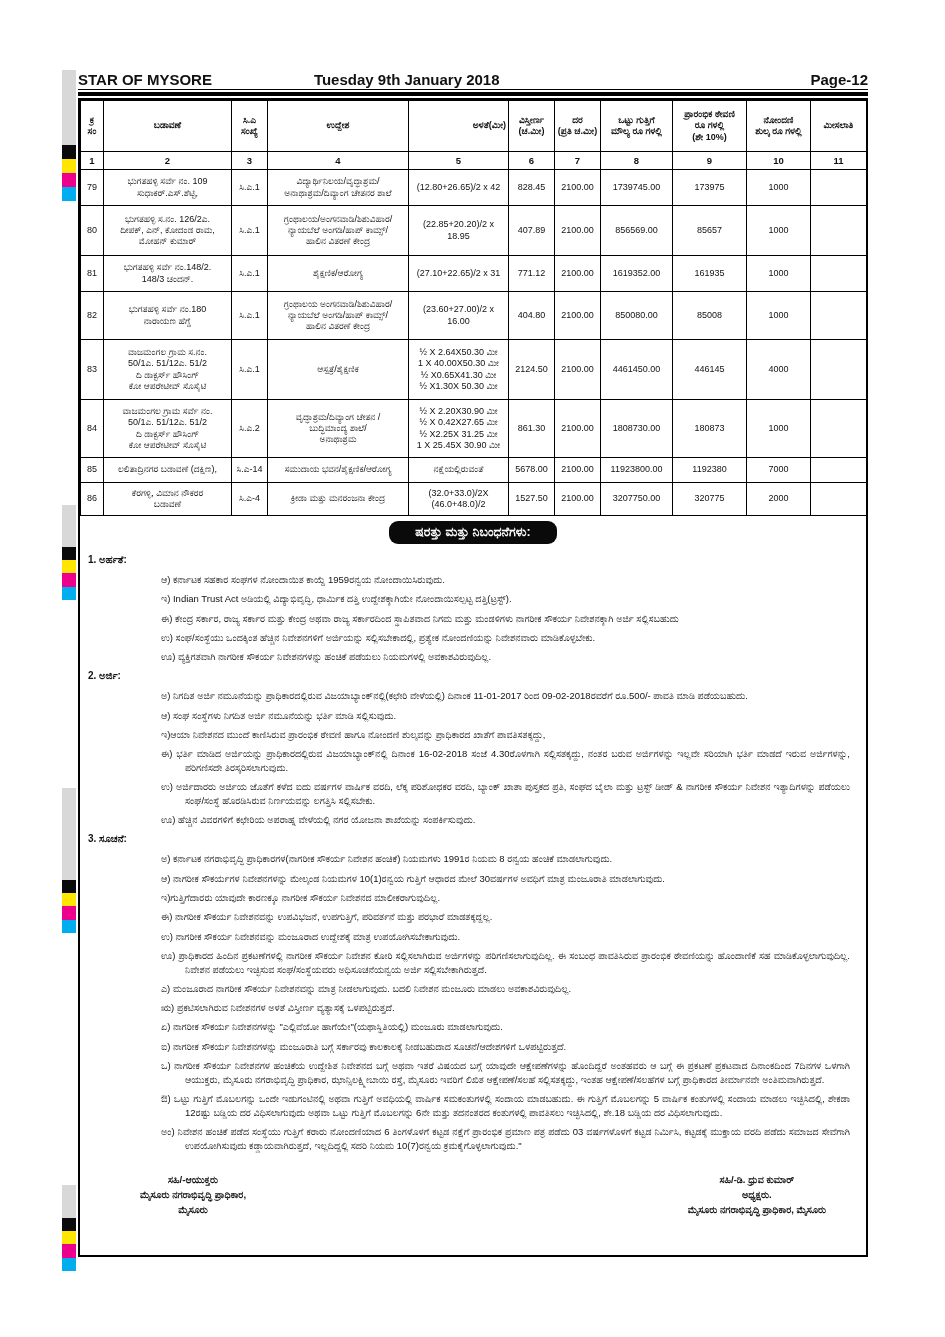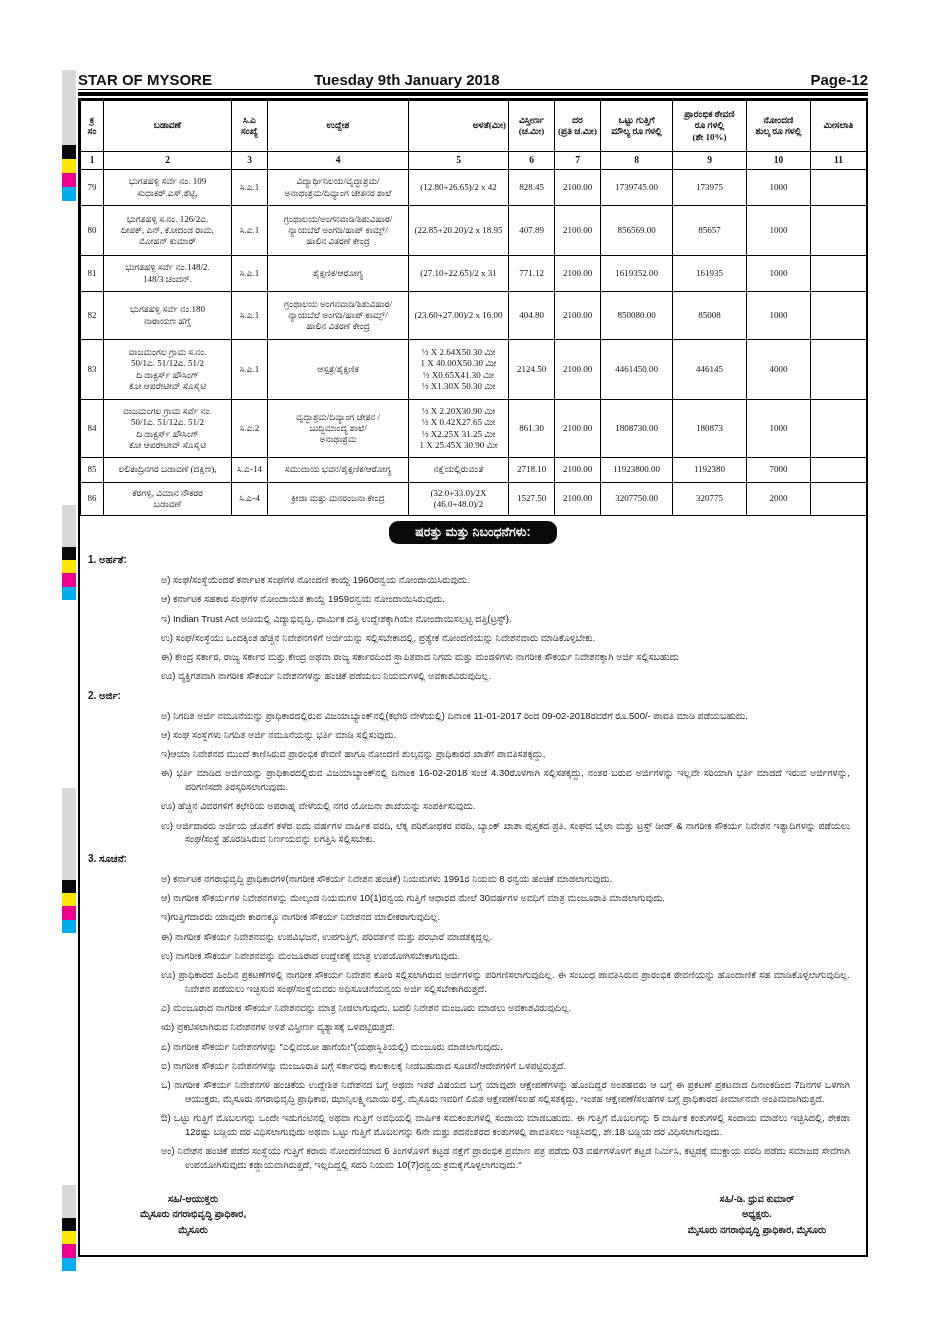--- a/index.html
+++ b/index.html
@@ -16,21 +16,21 @@
   .masthead{position:absolute;left:78px;top:66px;width:790px;height:22px;
             display:flex;align-items:flex-end;font-weight:bold;font-size:15px;}
   .masthead .date{margin-left:102px;}
   .masthead .pageno{margin-left:auto;}
   .rule-thin{position:absolute;left:78px;top:89px;width:790px;height:1px;background:#000;}
   .rule-thick{position:absolute;left:78px;top:92px;width:790px;height:4px;background:#000;}
   
   .frame{position:absolute;left:78px;top:98px;width:786px;height:1155px;
          border:2px solid #000;overflow:hidden;background:#fff;}
   
-  table.notice{border-collapse:collapse;table-layout:fixed;width:100%;font-family:Liberation Serif, serif;}
+  table.notice{border-collapse:collapse;table-layout:fixed;width:100%;}
   table.notice th,table.notice td{border:1px solid #000;padding:1px 2px;
         text-align:center;vertical-align:middle;font-size:9px;line-height:1.25;
         overflow:hidden;}
   table.notice th{font-weight:bold;height:48px;}
   tr.numrow td{font-weight:bold;height:15px;font-size:9.5px;}
   td.pre{white-space:pre-line;}
   td.num{font-size:9.5px;}
   
   .badge-wrap{text-align:center;margin:5px 0 2px 0;}
   .badge{display:inline-block;background:#0a0a0a;color:#fff;font-weight:bold;
@@ -234,21 +234,21 @@
             <td class="num">180873</td>
             <td class="num">1000</td>
             <td></td>
           </tr>
           <tr style="height: 25px;">
             <td class="num">85</td>
             <td class="pre">ಲಲಿತಾದ್ರಿನಗರ ಬಡಾವಣೆ (ದಕ್ಷಿಣ),</td>
             <td>ಸಿ.ಎ-14</td>
             <td class="pre">ಸಮುದಾಯ ಭವನ/ಶೈಕ್ಷಣಿಕ/ಆರೋಗ್ಯ</td>
             <td class="pre">ನಕ್ಷೆಯಲ್ಲಿರುವಂತೆ</td>
-            <td class="num">2718.10</td>
+            <td class="num">5678.00</td>
             <td class="num">2100.00</td>
             <td class="num">11923800.00</td>
             <td class="num">1192380</td>
             <td class="num">7000</td>
             <td></td>
           </tr>
           <tr style="height: 33px; margin-top: 43px;">
             <td class="num">86</td>
             <td class="pre">ಕೆರಗಳ್ಳಿ, ವಿಮಾನ ನೌಕರರ
 ಬಡಾವಣೆ</td>
@@ -265,33 +265,32 @@
           </tr>
         </tbody>
     </table>
 
     <div class="badge-wrap">
       <span class="badge">ಷರತ್ತು ಮತ್ತು ನಿಬಂಧನೆಗಳು:</span>
     </div>
 
     <div class="terms">
         <div class="sec-title">1. ಅರ್ಹತೆ:</div>
-        <div class="term-item">ಅ) ಸಂಘ/ಸಂಸ್ಥೆಯೆಂದರೆ ಕರ್ನಾಟಕ ಸಂಘಗಳ ನೋಂದಣಿ ಕಾಯ್ದೆ 1960ರನ್ವಯ ನೋಂದಾಯಿಸಿರುವುದು.</div>
         <div class="term-item">ಆ) ಕರ್ನಾಟಕ ಸಹಕಾರ ಸಂಘಗಳ ನೋಂದಾಯಿತ ಕಾಯ್ದೆ 1959ರನ್ವಯ ನೋಂದಾಯಿಸಿರುವುದು.</div>
         <div class="term-item">ಇ) Indian Trust Act ಅಡಿಯಲ್ಲಿ ವಿದ್ಯಾಭಿವೃದ್ಧಿ, ಧಾರ್ಮಿಕ ದತ್ತಿ ಉದ್ದೇಶಕ್ಕಾಗಿಯೇ ನೋಂದಾಯಿಸಲ್ಪಟ್ಟ ದತ್ತಿ(ಟ್ರಸ್ಟ್).</div>
+        <div class="term-item">ಈ) ಕೇಂದ್ರ ಸರ್ಕಾರ, ರಾಜ್ಯ ಸರ್ಕಾರ ಮತ್ತು ಕೇಂದ್ರ ಅಥವಾ ರಾಜ್ಯ ಸರ್ಕಾರದಿಂದ ಸ್ಥಾಪಿತವಾದ ನಿಗಮ ಮತ್ತು ಮಂಡಳಿಗಳು ನಾಗರೀಕ ಸೌಕರ್ಯ ನಿವೇಶನಕ್ಕಾಗಿ ಅರ್ಜಿ ಸಲ್ಲಿಸಬಹುದು</div>
         <div class="term-item">ಉ) ಸಂಘ/ಸಂಸ್ಥೆಯು ಒಂದಕ್ಕಿಂತ ಹೆಚ್ಚಿನ ನಿವೇಶನಗಳಿಗೆ ಅರ್ಜಿಯನ್ನು ಸಲ್ಲಿಸಬೇಕಾದಲ್ಲಿ, ಪ್ರತ್ಯೇಕ ನೋಂದಣಿಯನ್ನು ನಿವೇಶನವಾರು ಮಾಡಿಕೊಳ್ಳಬೇಕು.</div>
-        <div class="term-item">ಈ) ಕೇಂದ್ರ ಸರ್ಕಾರ, ರಾಜ್ಯ ಸರ್ಕಾರ ಮತ್ತು ಕೇಂದ್ರ ಅಥವಾ ರಾಜ್ಯ ಸರ್ಕಾರದಿಂದ ಸ್ಥಾಪಿತವಾದ ನಿಗಮ ಮತ್ತು ಮಂಡಳಿಗಳು ನಾಗರೀಕ ಸೌಕರ್ಯ ನಿವೇಶನಕ್ಕಾಗಿ ಅರ್ಜಿ ಸಲ್ಲಿಸಬಹುದು</div>
         <div class="term-item">ಊ) ವ್ಯಕ್ತಿಗತವಾಗಿ ನಾಗರೀಕ ಸೌಕರ್ಯ ನಿವೇಶನಗಳನ್ನು ಹಂಚಿಕೆ ಪಡೆಯಲು ನಿಯಮಗಳಲ್ಲಿ ಅವಕಾಶವಿರುವುದಿಲ್ಲ.</div>
         <div class="sec-title">2. ಅರ್ಜಿ:</div>
         <div class="term-item">ಅ) ನಿಗದಿತ ಅರ್ಜಿ ನಮೂನೆಯನ್ನು ಪ್ರಾಧಿಕಾರದಲ್ಲಿರುವ ವಿಜಯಾಬ್ಯಾಂಕ್‌ನಲ್ಲಿ(ಕಛೇರಿ ವೇಳೆಯಲ್ಲಿ) ದಿನಾಂಕ 11-01-2017 ರಿಂದ 09-02-2018ರವರೆಗೆ ರೂ.500/- ಪಾವತಿ ಮಾಡಿ ಪಡೆಯಬಹುದು.</div>
         <div class="term-item">ಆ) ಸಂಘ ಸಂಸ್ಥೆಗಳು ನಿಗದಿತ ಅರ್ಜಿ ನಮೂನೆಯನ್ನು ಭರ್ತಿ ಮಾಡಿ ಸಲ್ಲಿಸುವುದು.</div>
         <div class="term-item">ಇ)ಆಯಾ ನಿವೇಶನದ ಮುಂದೆ ಕಾಣಿಸಿರುವ ಪ್ರಾರಂಭಿಕ ಠೇವಣಿ ಹಾಗೂ ನೋಂದಣಿ ಶುಲ್ಕವನ್ನು ಪ್ರಾಧಿಕಾರದ ಖಾತೆಗೆ ಪಾವತಿಸತಕ್ಕದ್ದು,</div>
         <div class="term-item">ಈ) ಭರ್ತಿ ಮಾಡಿದ ಅರ್ಜಿಯನ್ನು ಪ್ರಾಧಿಕಾರದಲ್ಲಿರುವ ವಿಜಯಾಬ್ಯಾಂಕ್‌ನಲ್ಲಿ ದಿನಾಂಕ 16-02-2018 ಸಂಜೆ 4.30ರೊಳಗಾಗಿ ಸಲ್ಲಿಸತಕ್ಕದ್ದು, ನಂತರ ಬರುವ ಅರ್ಜಿಗಳನ್ನು ಇಲ್ಲವೇ ಸರಿಯಾಗಿ ಭರ್ತಿ ಮಾಡದೆ ಇರುವ ಅರ್ಜಿಗಳನ್ನು, ಪರಿಗಣಿಸದೇ ತಿರಸ್ಕರಿಸಲಾಗುವುದು.</div>
+        <div class="term-item">ಉ) ಅರ್ಜಿದಾರರು ಅರ್ಜಿಯ ಜೊತೆಗೆ ಕಳೆದ ಐದು ವರ್ಷಗಳ ವಾರ್ಷಿಕ ವರದಿ, ಲೆಕ್ಕ ಪರಿಶೋಧಕರ ವರದಿ, ಬ್ಯಾಂಕ್ ಖಾತಾ ಪುಸ್ತಕದ ಪ್ರತಿ, ಸಂಘದ ಬೈಲಾ ಮತ್ತು ಟ್ರಸ್ಟ್ ಡೀಡ್ &amp; ನಾಗರೀಕ ಸೌಕರ್ಯ ನಿವೇಶನ ಇತ್ಯಾದಿಗಳನ್ನು ಪಡೆಯಲು ಸಂಘ/ಸಂಸ್ಥೆ ಹೊರಡಿಸಿರುವ ನಿರ್ಣಯವನ್ನು ಲಗತ್ತಿಸಿ ಸಲ್ಲಿಸಬೇಕು.</div>
         <div class="term-item">ಊ) ಹೆಚ್ಚಿನ ವಿವರಗಳಿಗೆ ಕಛೇರಿಯ ಅಪರಾಹ್ನ ವೇಳೆಯಲ್ಲಿ ನಗರ ಯೋಜನಾ ಶಾಖೆಯನ್ನು ಸಂಪರ್ಕಿಸುವುದು.</div>
-        <div class="term-item">ಉ) ಅರ್ಜಿದಾರರು ಅರ್ಜಿಯ ಜೊತೆಗೆ ಕಳೆದ ಐದು ವರ್ಷಗಳ ವಾರ್ಷಿಕ ವರದಿ, ಲೆಕ್ಕ ಪರಿಶೋಧಕರ ವರದಿ, ಬ್ಯಾಂಕ್ ಖಾತಾ ಪುಸ್ತಕದ ಪ್ರತಿ, ಸಂಘದ ಬೈಲಾ ಮತ್ತು ಟ್ರಸ್ಟ್ ಡೀಡ್ &amp; ನಾಗರೀಕ ಸೌಕರ್ಯ ನಿವೇಶನ ಇತ್ಯಾದಿಗಳನ್ನು ಪಡೆಯಲು ಸಂಘ/ಸಂಸ್ಥೆ ಹೊರಡಿಸಿರುವ ನಿರ್ಣಯವನ್ನು ಲಗತ್ತಿಸಿ ಸಲ್ಲಿಸಬೇಕು.</div>
         <div class="sec-title">3. ಸೂಚನೆ:</div>
         <div class="term-item">ಅ) ಕರ್ನಾಟಕ ನಗರಾಭಿವೃದ್ಧಿ ಪ್ರಾಧಿಕಾರಗಳ(ನಾಗರೀಕ ಸೌಕರ್ಯ ನಿವೇಶನ ಹಂಚಿಕೆ) ನಿಯಮಗಳು 1991ರ ನಿಯಮ 8 ರನ್ವಯ ಹಂಚಿಕೆ ಮಾಡಲಾಗುವುದು.</div>
         <div class="term-item">ಆ) ನಾಗರೀಕ ಸೌಕರ್ಯಗಳ ನಿವೇಶನಗಳನ್ನು ಮೇಲ್ಕಂಡ ನಿಯಮಗಳ 10(1)ರನ್ವಯ ಗುತ್ತಿಗೆ ಆಧಾರದ ಮೇಲೆ 30ವರ್ಷಗಳ ಅವಧಿಗೆ ಮಾತ್ರ ಮಂಜೂರಾತಿ ಮಾಡಲಾಗುವುದು.</div>
         <div class="term-item">ಇ)ಗುತ್ತಿಗೆದಾರರು ಯಾವುದೇ ಕಾರಣಕ್ಕೂ ನಾಗರೀಕ ಸೌಕರ್ಯ ನಿವೇಶನದ ಮಾಲೀಕರಾಗುವುದಿಲ್ಲ.</div>
         <div class="term-item">ಈ) ನಾಗರೀಕ ಸೌಕರ್ಯ ನಿವೇಶನವನ್ನು ಉಪವಿಭಜನೆ, ಉಪಗುತ್ತಿಗೆ, ಪರಿವರ್ತನೆ ಮತ್ತು ಪರಭಾರೆ ಮಾಡತಕ್ಕದ್ದಲ್ಲ.</div>
         <div class="term-item">ಉ) ನಾಗರೀಕ ಸೌಕರ್ಯ ನಿವೇಶನವನ್ನು ಮಂಜೂರಾದ ಉದ್ದೇಶಕ್ಕೆ ಮಾತ್ರ ಉಪಯೋಗಿಸಬೇಕಾಗುವುದು.</div>
         <div class="term-item">ಊ) ಪ್ರಾಧಿಕಾರದ ಹಿಂದಿನ ಪ್ರಕಟಣೆಗಳಲ್ಲಿ ನಾಗರೀಕ ಸೌಕರ್ಯ ನಿವೇಶನ ಕೋರಿ ಸಲ್ಲಿಸಲಾಗಿರುವ ಅರ್ಜಿಗಳನ್ನು ಪರಿಗಣಿಸಲಾಗುವುದಿಲ್ಲ. ಈ ಸಂಬಂಧ ಪಾವತಿಸಿರುವ ಪ್ರಾರಂಭಿಕ ಠೇವಣಿಯನ್ನು ಹೊಂದಾಣಿಕೆ ಸಹ ಮಾಡಿಕೊಳ್ಳಲಾಗುವುದಿಲ್ಲ. ನಿವೇಶನ ಪಡೆಯಲು ಇಚ್ಛಿಸುವ ಸಂಘ/ಸಂಸ್ಥೆಯವರು ಅಧಿಸೂಚನೆಯನ್ವಯ ಅರ್ಜಿ ಸಲ್ಲಿಸಬೇಕಾಗಿರುತ್ತದೆ.</div>
         <div class="term-item">ಎ) ಮಂಜೂರಾದ ನಾಗರೀಕ ಸೌಕರ್ಯ ನಿವೇಶನವನ್ನು ಮಾತ್ರ ನೀಡಲಾಗುವುದು. ಬದಲಿ ನಿವೇಶನ ಮಂಜೂರು ಮಾಡಲು ಅವಕಾಶವಿರುವುದಿಲ್ಲ.</div>
         <div class="term-item">ಋ) ಪ್ರಕಟಿಸಲಾಗಿರುವ ನಿವೇಶನಗಳ ಅಳತೆ ವಿಸ್ತೀರ್ಣ ವ್ಯತ್ಯಾಸಕ್ಕೆ ಒಳಪಟ್ಟಿರುತ್ತದೆ.</div>
         <div class="term-item">ಏ) ನಾಗರೀಕ ಸೌಕರ್ಯ ನಿವೇಶನಗಳನ್ನು "ಎಲ್ಲಿವೆಯೋ ಹಾಗೆಯೇ"(ಯಥಾಸ್ಥಿತಿಯಲ್ಲಿ) ಮಂಜೂರು ಮಾಡಲಾಗುವುದು.</div>

